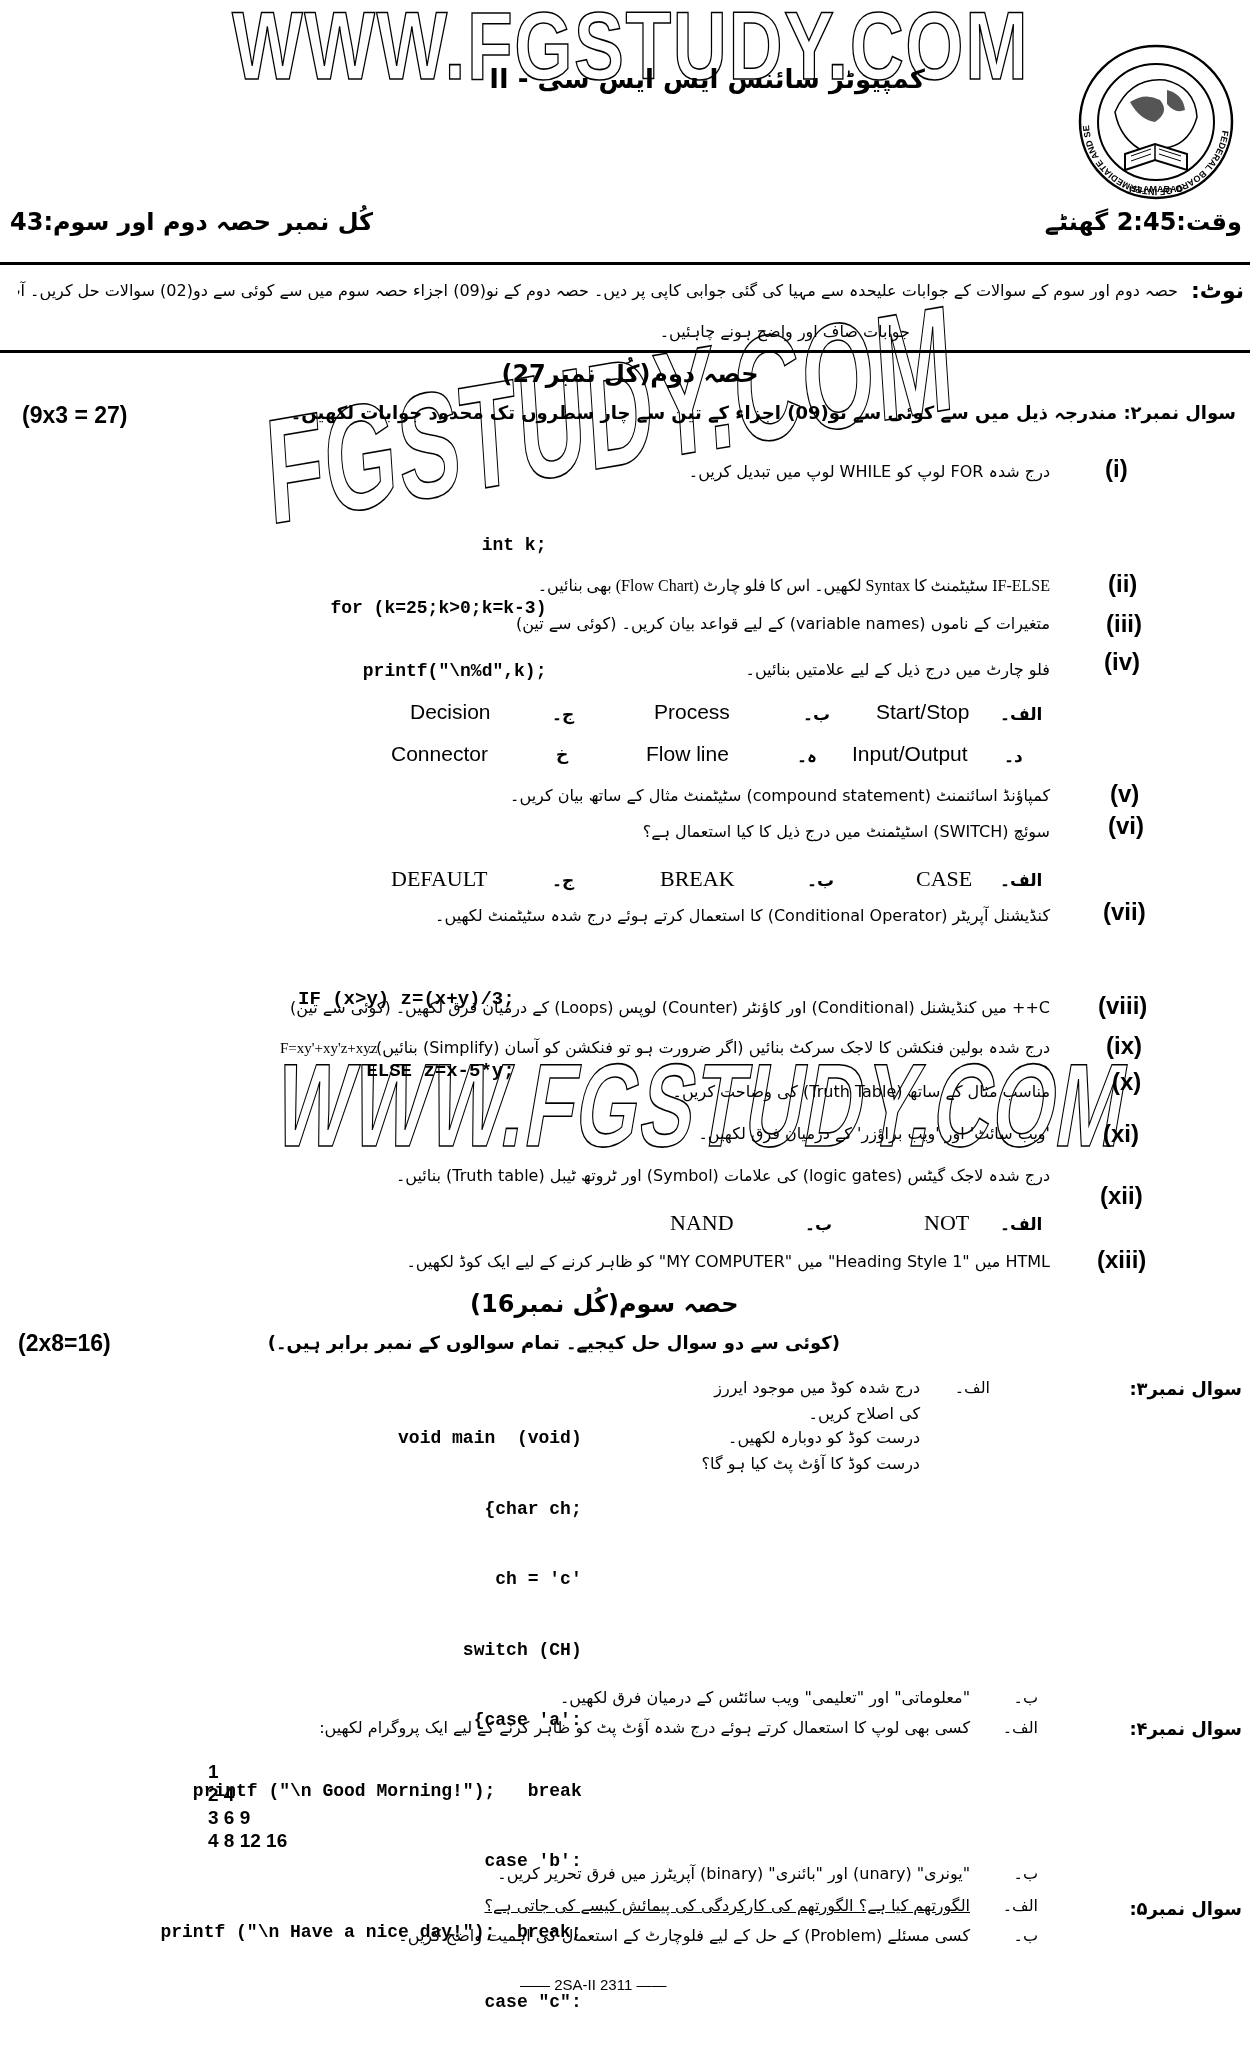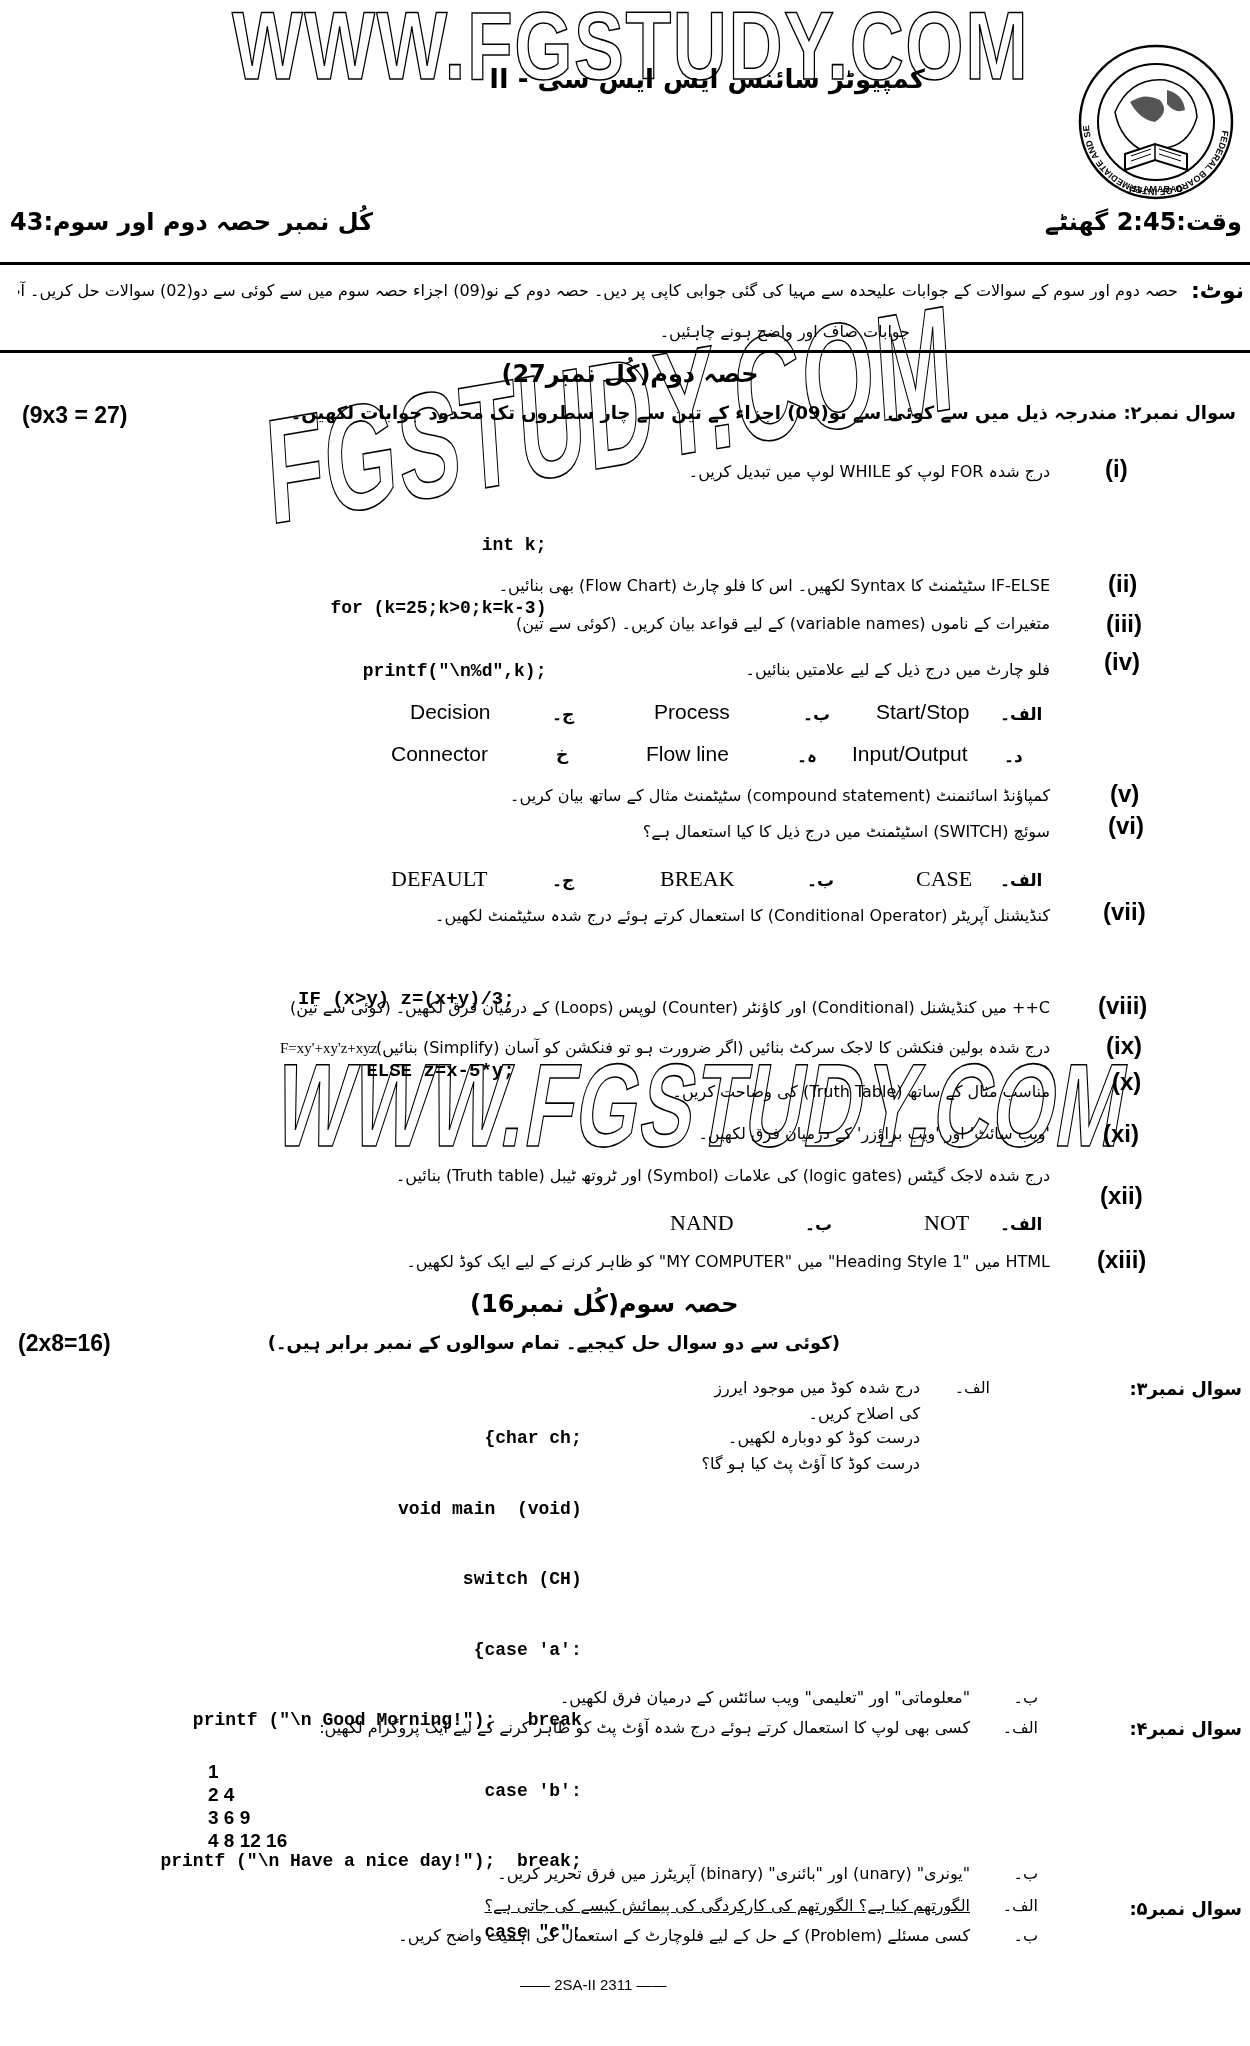--- a/index.html
+++ b/index.html
@@ -70,21 +70,21 @@
 
 <div class="qnum" style="left:1105px; top:455px;">(i)</div>
 <div class="abs ur" style="right:200px; top:462px; font-size:16px; font-weight:normal;">درج شدہ FOR لوپ کو WHILE لوپ میں تبدیل کریں۔</div>
 <div class="code" style="left:298px; top:493px; font-size:18px; line-height:21px;">
   <div>int k;</div>
   <div>for (k=25;k&gt;0;k=k-3)</div>
   <div>      printf("\n%d",k);</div>
 </div>
 
 <div class="qnum" style="left:1108px; top:570px;">(ii)</div>
-<div class="abs ur" style="right:200px; top:576px; font-size:16px; font-weight:normal;">IF-ELSE سٹیٹمنٹ کا Syntax لکھیں۔ اس کا فلو چارٹ (Flow Chart) بھی بنائیں۔</div>
+<div class="abs ur" style="right:200px; top:576px; font-size:16px; font-weight:normal;font-family:Liberation Serif, serif;">IF-ELSE سٹیٹمنٹ کا Syntax لکھیں۔ اس کا فلو چارٹ (Flow Chart) بھی بنائیں۔</div>
 
 <div class="qnum" style="left:1106px; top:610px;">(iii)</div>
 <div class="abs ur" style="right:200px; top:614px; font-size:16px; font-weight:normal;">متغیرات کے ناموں (variable names) کے لیے قواعد بیان کریں۔ (کوئی سے تین)</div>
 
 <div class="qnum" style="left:1104px; top:648px;">(iv)</div>
 <div class="abs ur" style="right:200px; top:660px; font-size:16px; font-weight:normal;">فلو چارٹ میں درج ذیل کے لیے علامتیں بنائیں۔</div>
 <div class="lbl" style="left:1000px; top:704px;">الف۔</div>
 <div class="opt" style="left:876px; top:700px;">Start/Stop</div>
 <div class="lbl" style="left:803px; top:704px;">ب۔</div>
 <div class="opt" style="left:654px; top:700px;">Process</div>
@@ -144,22 +144,23 @@
 <div class="abs en" style="left:18px; top:1330px; font-size:23px; font-weight:bold;">(2x8=16)</div>
 
 <div class="abs ur" style="right:8px; top:1378px; font-size:18px;">سوال نمبر۳:</div>
 <div class="abs ur" style="right:260px; top:1378px; font-size:16px; font-weight:normal;">الف۔</div>
 <div class="abs ur" style="right:330px; top:1378px; font-size:16px; font-weight:normal;">درج شدہ کوڈ میں موجود ایررز</div>
 <div class="abs ur" style="right:330px; top:1404px; font-size:16px; font-weight:normal;">کی اصلاح کریں۔</div>
 <div class="abs ur" style="right:330px; top:1428px; font-size:16px; font-weight:normal;">درست کوڈ کو دوبارہ لکھیں۔</div>
 <div class="abs ur" style="right:330px; top:1454px; font-size:16px; font-weight:normal;">درست کوڈ کا آؤٹ پٹ کیا ہو گا؟</div>
 
 <div class="code" style="left:20px; top:1380px; font-size:18px; line-height:23.5px;">
+  <div>void main  (void)</div>
   <div>{char ch;</div>
-  <div>void main  (void)</div>
+  <div>  ch = 'c'</div>
   <div>  switch (CH)</div>
   <div>  {case 'a':</div>
   <div>             printf ("\n Good Morning!");   break</div>
   <div>    case 'b':</div>
   <div>             printf ("\n Have a nice day!");  break;</div>
   <div>    case "c":</div>
   
   
   
   

